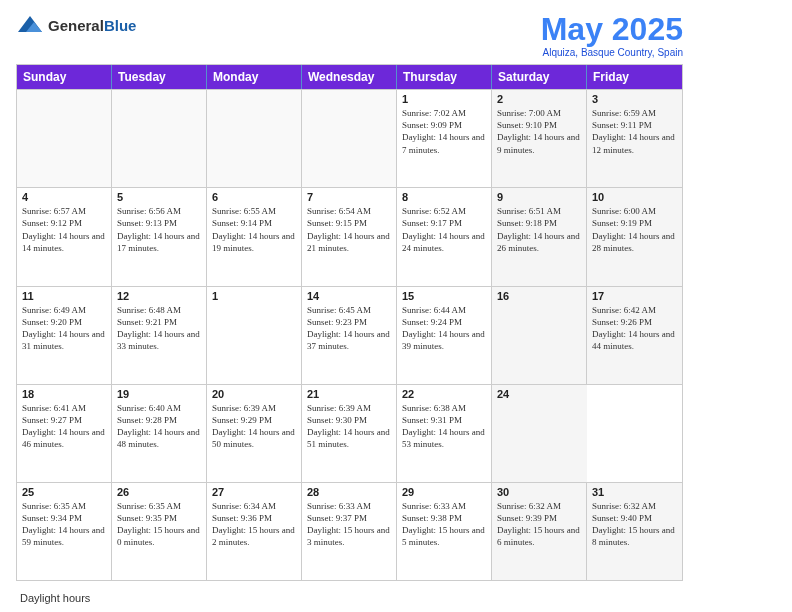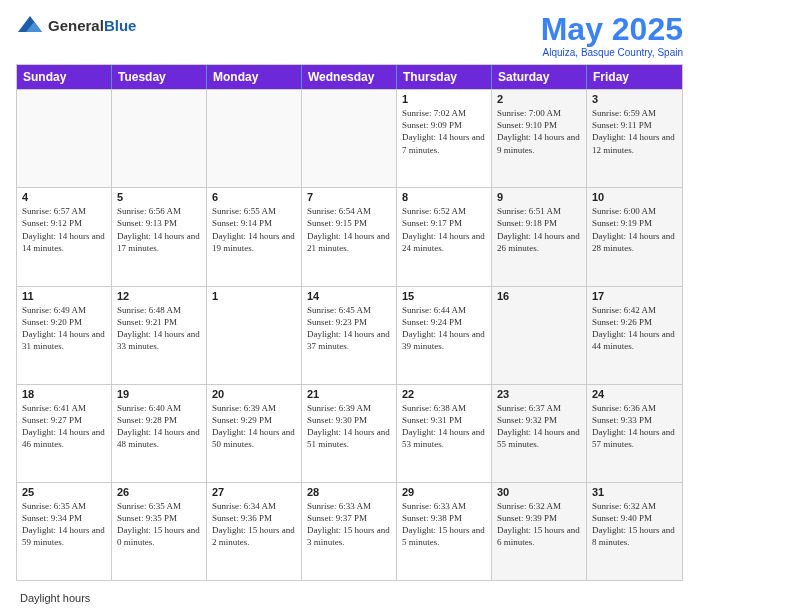--- a/index.html
+++ b/index.html
@@ -291,32 +291,21 @@
 and 51 minutes.</div>
           </div>
           <div class="cal-cell">
             <div class="day-num">22</div>
             <div class="day-info">Sunrise: 6:38 AM
 Sunset: 9:31 PM
 Daylight: 14 hours
 and 53 minutes.</div>
           </div>
           <div class="cal-cell shaded">
-            <div class="day-num">23</div>
-            <div class="day-info">Sunrise: 6:37 AM
-Sunset: 9:32 PM
-Daylight: 14 hours
-and 55 minutes.</div>
-          </div>
-          <div class="cal-cell shaded">
             <div class="day-num">24</div>
-            <div class="day-info">Sunrise: 6:36 AM
-Sunset: 9:33 PM
-Daylight: 14 hours
-and 57 minutes.</div>
           </div>
         </div>
         <div class="cal-row">
           <div class="cal-cell">
             <div class="day-num">25</div>
             <div class="day-info">Sunrise: 6:35 AM
 Sunset: 9:34 PM
 Daylight: 14 hours
 and 59 minutes.</div>
           </div>

